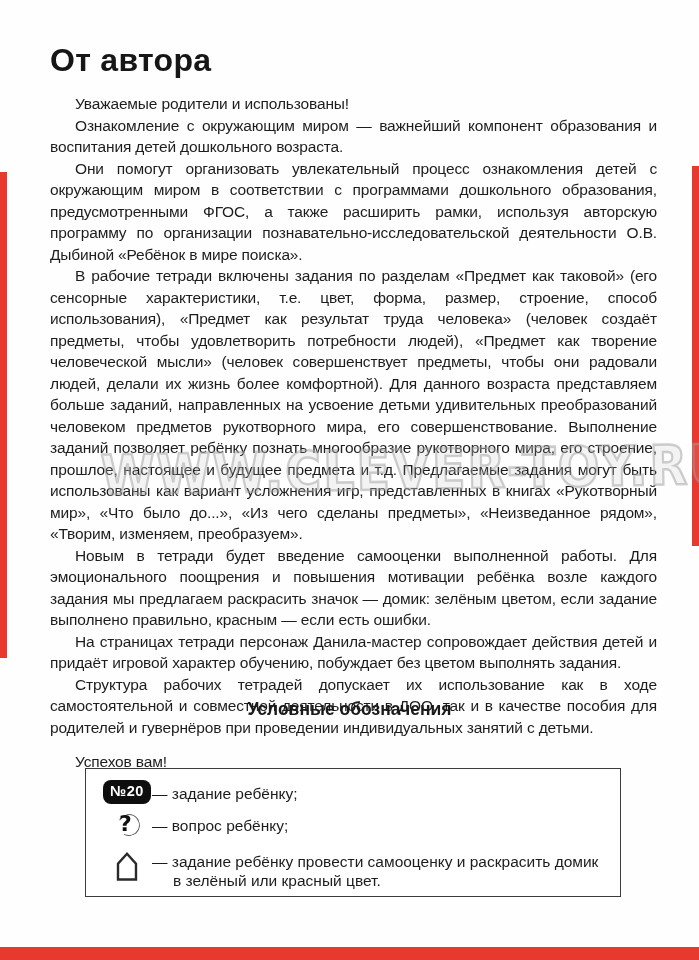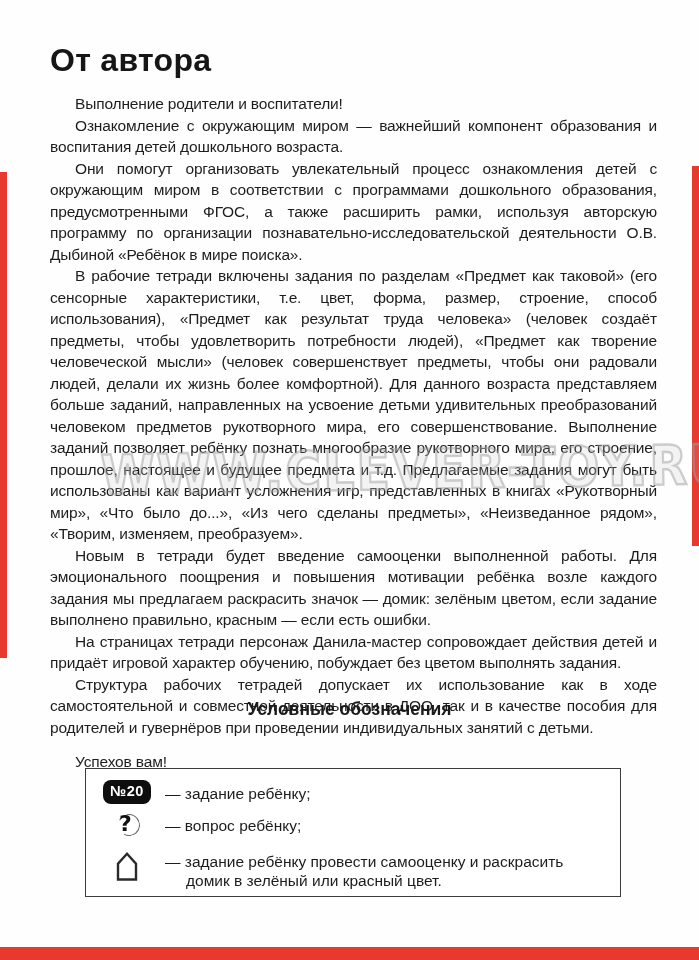--- a/index.html
+++ b/index.html
@@ -33,21 +33,21 @@
   }
 
   h2.legend-heading{
     position:absolute;top:699px;left:0;width:699px;margin:0;text-align:center;
     font-size:17.5px;font-weight:700;color:#1a1a1b;
   }
   .legend-box{
     position:absolute;top:768px;left:85px;width:536px;height:129px;box-sizing:border-box;
     border:1.5px solid #3c3c3c;background:#fff;padding:11px 16px 0 16px;
   }
-  .legend-row{display:flex;align-items:flex-start;margin-bottom:8px;gap:13px;}
+  .legend-row{display:flex;align-items:flex-start;margin-bottom:8px;}
   .icon-col{flex:0 0 50px;display:flex;justify-content:center;align-items:flex-start;}
   .legend-text{
     flex:1;font-size:15.5px;line-height:19.5px;padding:4px 0 0 21px;text-indent:-21px;color:#1c1c1e;
   }
   .num-badge{
     display:inline-block;background:#0e0e0e;color:#fff;border-radius:8px;
     padding:4px 7px 5px 7px;font-size:14.5px;font-weight:700;letter-spacing:.5px;line-height:1;
   }
   .qmark{position:relative;display:inline-block;width:28px;height:28px;}
   .qcircle{
@@ -67,21 +67,21 @@
 <div class="screen">
 
   <div class="red-bar red-left"></div>
   <div class="red-bar red-right"></div>
   <div class="red-bar red-bottom"></div>
 
   <div class="watermark">WWW.CLEVER-TOY.RU</div>
 
   <div class="content">
     <h1 class="title">От автора</h1>
-    <p class="body-p">Выполнение родители и воспитатели!</p>
+    <p class="body-p">Уважаемые родители и использованы!</p>
     <p class="body-p">Ознакомление с окружающим миром — важнейший компонент образования и воспитания детей дошкольного возраста.</p>
     <p class="body-p">Они помогут организовать увлекательный процесс ознакомления детей с окружающим миром в соответствии с программами дошкольного образования, предусмотренными ФГОС, а также расширить рамки, используя авторскую программу по организации познавательно-исследовательской деятельности О.В. Дыбиной «Ребёнок в мире поиска».</p>
     <p class="body-p">В рабочие тетради включены задания по разделам «Предмет как таковой» (его сенсорные характеристики, т.е. цвет, форма, размер, строение, способ использования), «Предмет как результат труда человека» (человек создаёт предметы, чтобы удовлетворить потребности людей), «Предмет как творение человеческой мысли» (человек совершенствует предметы, чтобы они радовали людей, делали их жизнь более комфортной). Для данного возраста представляем больше заданий, направленных на усвоение детьми удивительных преобразований человеком предметов рукотворного мира, его совершенствование. Выполнение заданий позволяет ребёнку познать многообразие рукотворного мира, его строение, прошлое, настоящее и будущее предмета и т.д. Предлагаемые задания могут быть использованы как вариант усложнения игр, представленных в книгах «Рукотворный мир», «Что было до...», «Из чего сделаны предметы», «Неизведанное рядом», «Творим, изменяем, преобразуем».</p>
     <p class="body-p">Новым в тетради будет введение самооценки выполненной работы. Для эмоционального поощрения и повышения мотивации ребёнка возле каждого задания мы предлагаем раскрасить значок — домик: зелёным цветом, если задание выполнено правильно, красным — если есть ошибки.</p>
     <p class="body-p">На страницах тетради персонаж Данила-мастер сопровождает действия детей и придаёт игровой характер обучению, побуждает без цветом выполнять задания.</p>
     <p class="body-p">Структура рабочих тетрадей допускает их использование как в ходе самостоятельной и совместной деятельности в ДОО, так и в качестве пособия для родителей и гувернёров при проведении индивидуальных занятий с детьми.</p>
     <p class="body-p closing">Успехов вам!</p>
   </div>
 
   <h2 class="legend-heading">Условные обозначения</h2>

